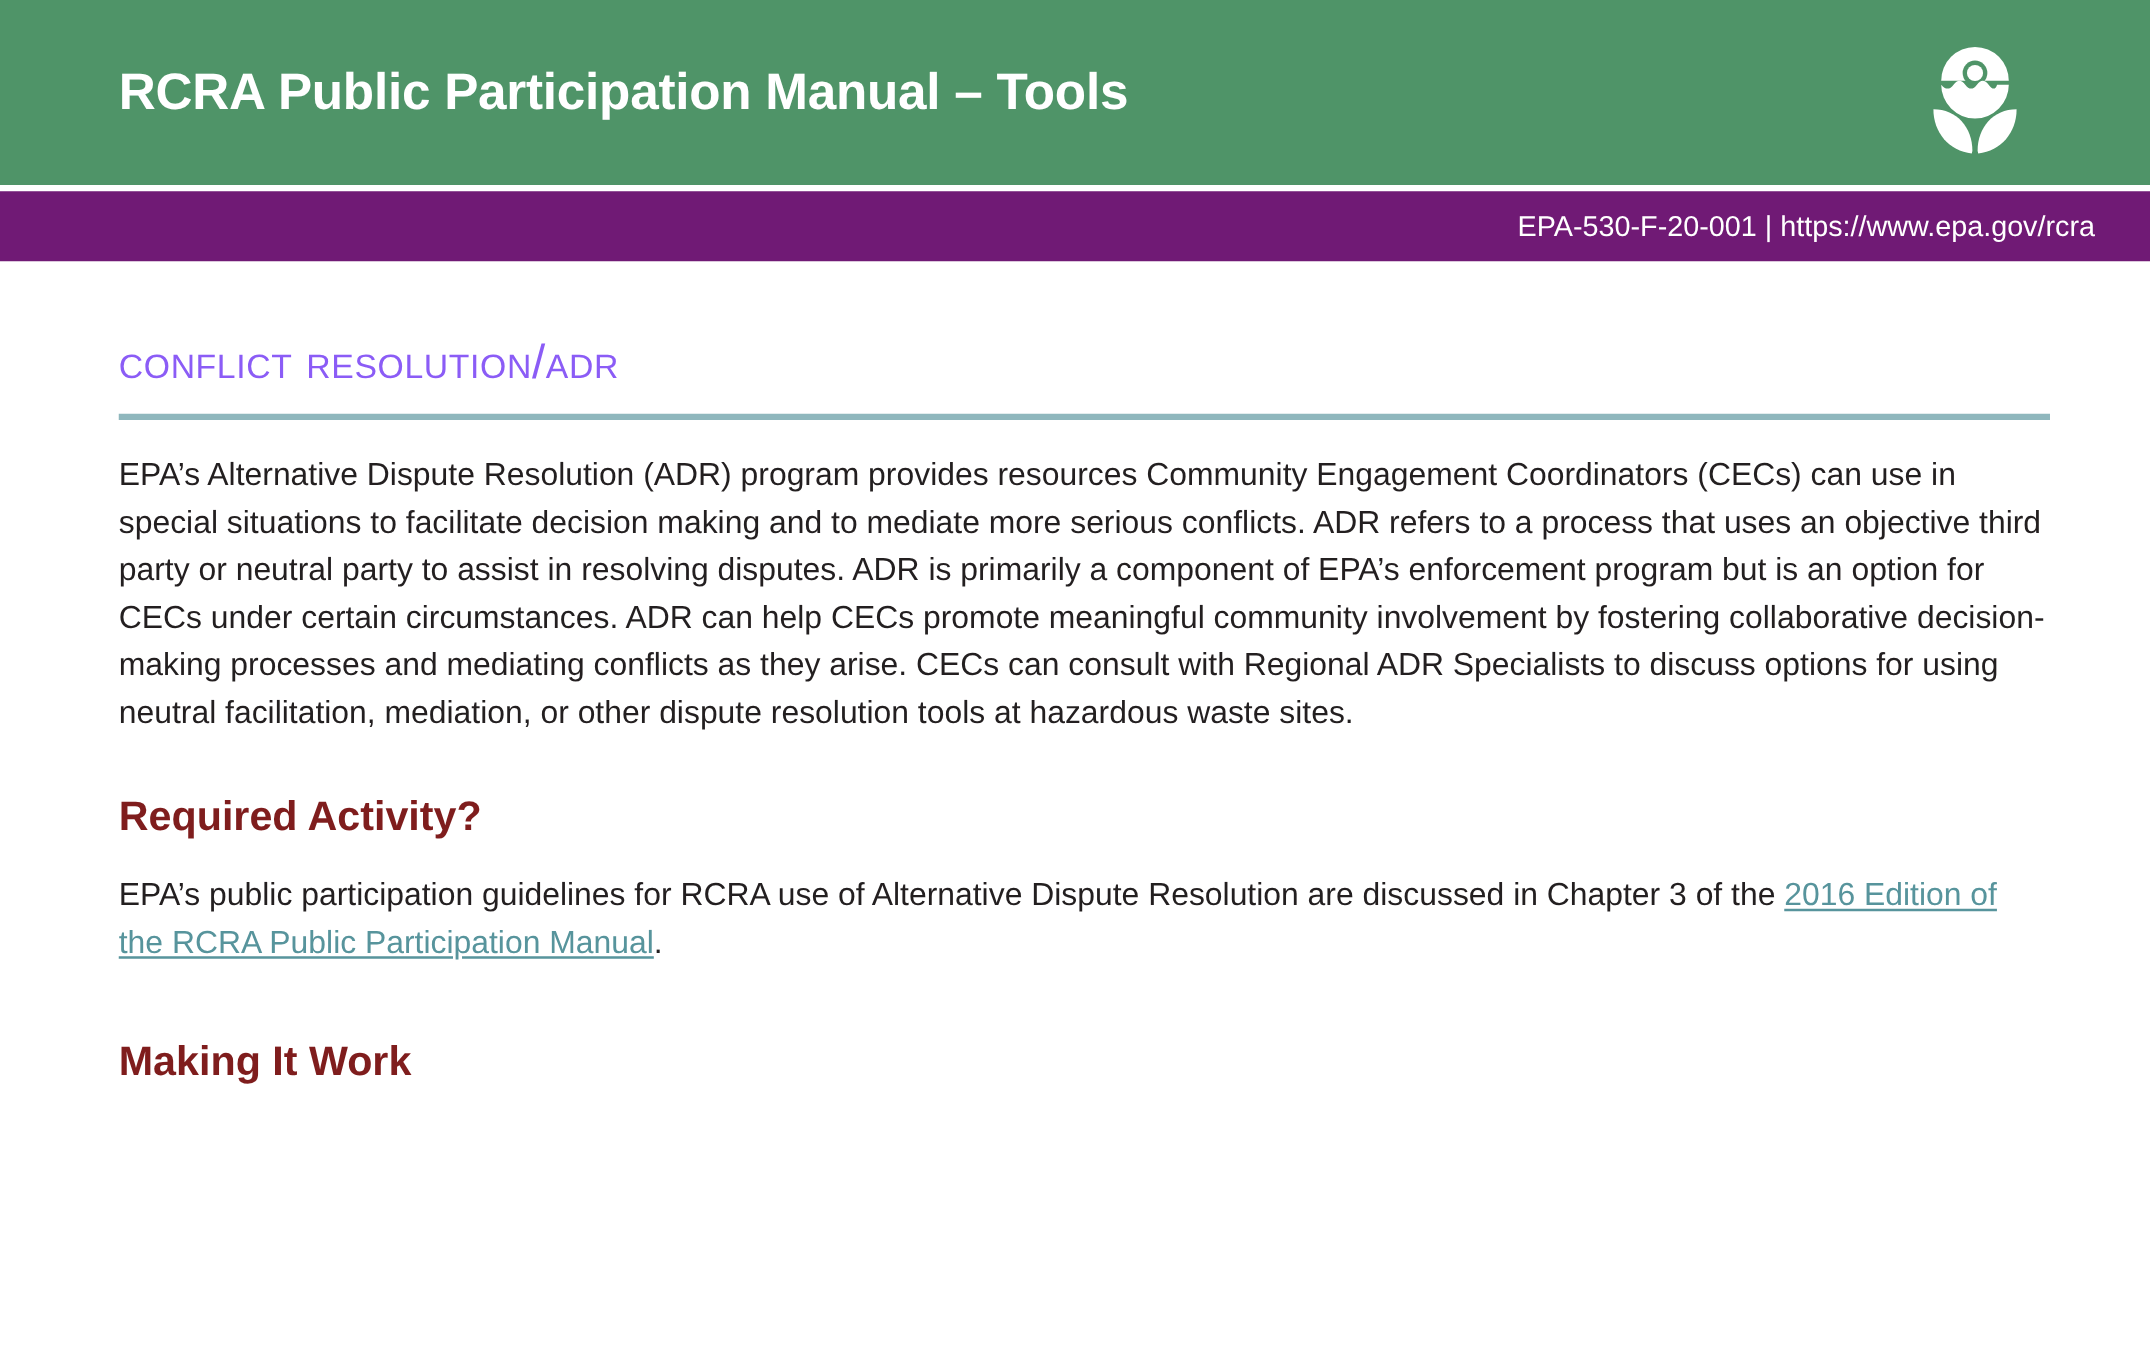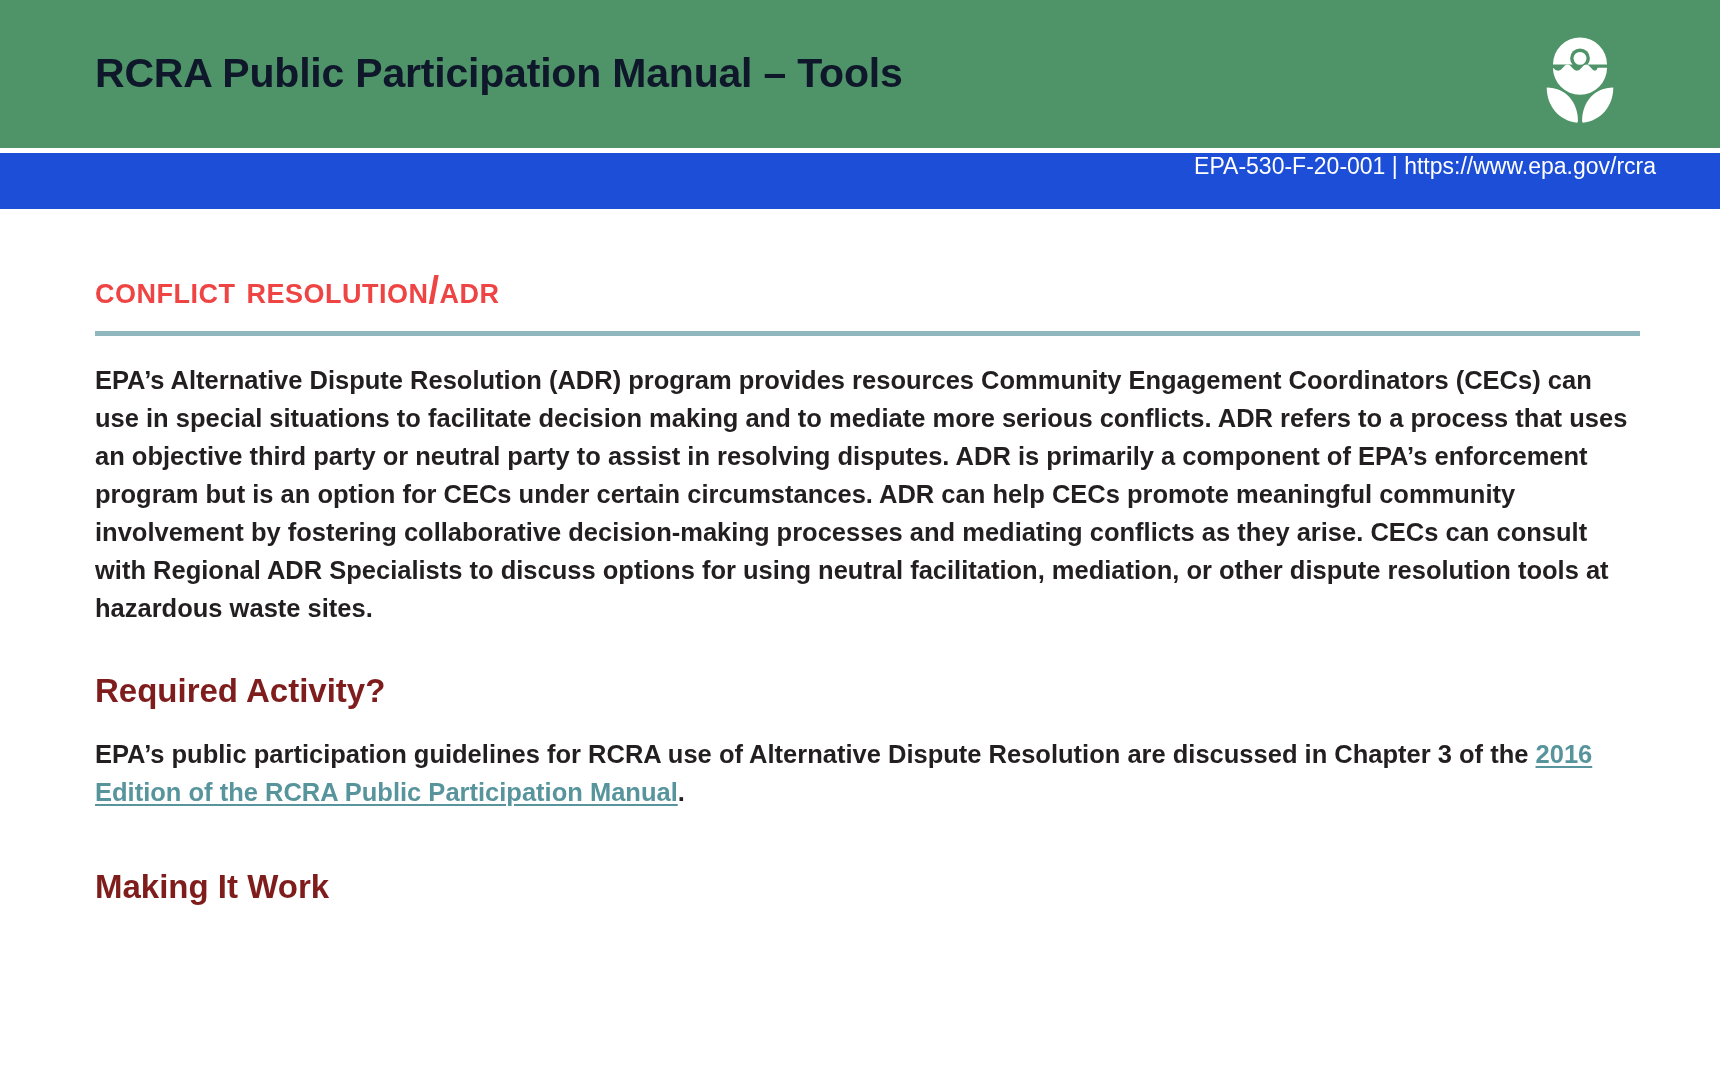--- a/index.html
+++ b/index.html
@@ -28,21 +28,21 @@
     width: 1720px;
     height: 148px;
     background: #4f9468;
     display: flex;
     align-items: center;
     justify-content: space-between;
     box-sizing: border-box;
     padding: 0 88px 0 95px;
   }
   .header-title {
-    color: #0f172a;
+    color: #ffffff;
     font-size: 41px;
     font-weight: bold;
     letter-spacing: -0.2px;
     white-space: nowrap;
     line-height: 1.1;
   }
   .epa-logo {
     display: flex;
     align-items: center;
     height: 108px;
@@ -71,63 +71,63 @@
     width: 1720px;
     height: 5px;
     background: #ffffff;
   }
   .subband {
     position: absolute;
     left: 0;
     top: 153px;
     width: 1720px;
     height: 56px;
-    background: #1d4ed8;
+    background: #701a75;
     display: flex;
+    align-items: center;
     justify-content: flex-end;
     box-sizing: border-box;
-    padding-right: 64px;
+    padding-right: 44px;
   }
   .subband-text {
     color: #ffffff;
     font-size: 23px;
     font-weight: normal;
     white-space: nowrap;
   }
 
   
   .content {
     position: absolute;
     left: 95px;
     top: 209px;
     width: 1545px;
   }
   .section-title {
-    color: #ef4444;
+    color: #8b5cf6;
     font-size: 38px;
-    font-weight: bold;
+    font-weight: normal;
     font-variant: small-caps;
     text-transform: lowercase;
     letter-spacing: 0.5px;
     margin: 62px 0 0 0;
     line-height: 1;
   }
   .title-rule {
     margin-top: 22px;
     width: 1545px;
     height: 5px;
     background: #8fb7bd;
   }
   p.body {
     color: #231f20;
     font-size: 25.5px;
     line-height: 38px;
     margin: 25px 0 0 0;
     max-width: 1545px;
-    font-weight: bold;
   }
   p.body.tight {
     margin-top: 26px;
   }
   h2.sub {
     color: #7f1d1d;
     font-size: 33px;
     font-weight: bold;
     margin: 46px 0 0 0;
     line-height: 1.1;

